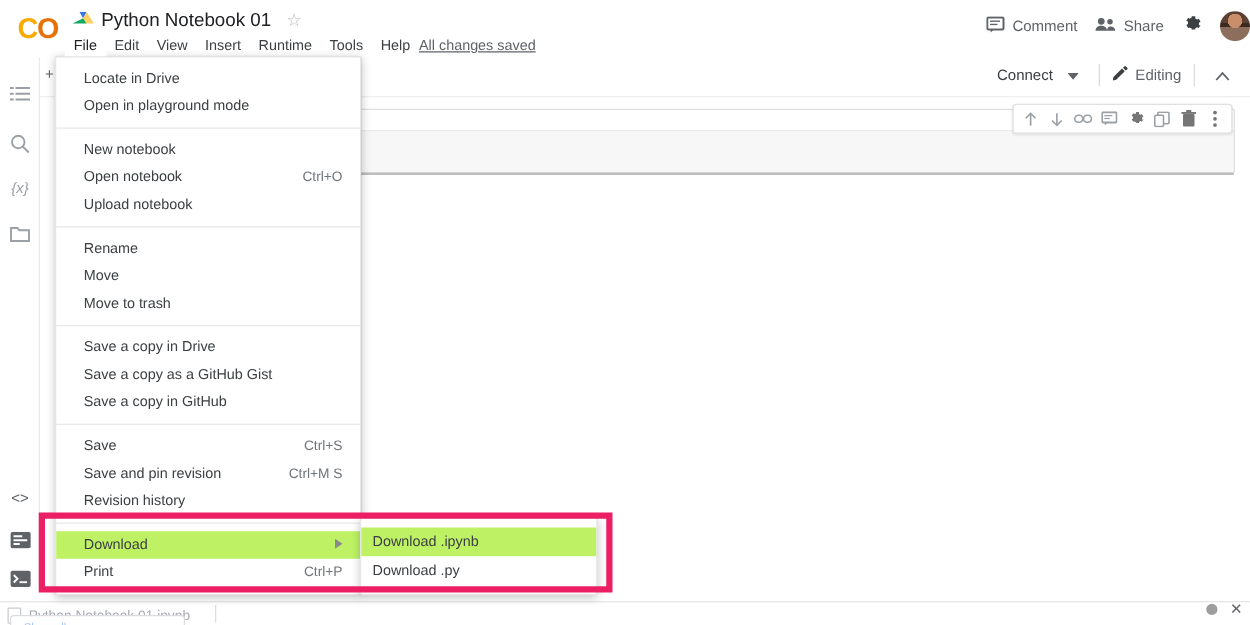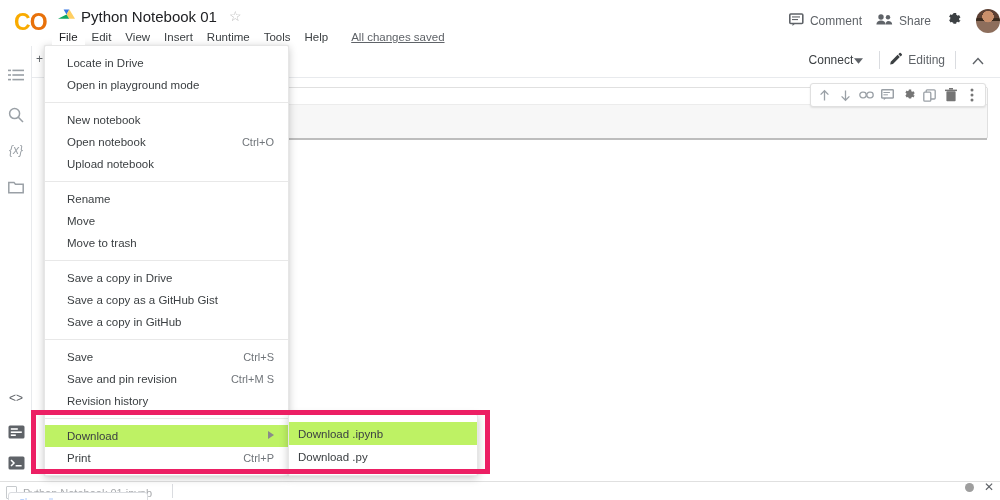--- a/index.html
+++ b/index.html
@@ -25,37 +25,37 @@
   .title-text { font-size:15px; color:#202124; white-space:nowrap; }
   .star-icon { font-size:14px; color:#b8b8b8; margin-left:6px; cursor:pointer; }
 
   
   .menubar { position:absolute; left:44px; top:28px; height:18px; display:flex; align-items:center; gap:0; }
   .menubar-item {
     font-size:11.5px; color:#3c4043; padding:2px 7px; cursor:pointer; white-space:nowrap;
     position:relative; z-index:60;
   }
   .menubar-item.active { background:#fff; color:#202124; }
-  .saved-text { font-size:11.5px; color:#5f6368; text-decoration:underline; margin-left:16px; cursor:pointer; }
+  .saved-text { font-size:11.5px; color:#5f6368; text-decoration:underline; margin-left:0; cursor:pointer; }
 
   
   .header-right { position:absolute; right:8px; top:9px; display:flex; align-items:center; gap:14px; }
   .hr-btn { display:flex; align-items:center; gap:6px; font-size:12px; color:#5f6368; cursor:pointer; }
   .avatar {
     width:24px; height:24px; border-radius:50%;
     background:radial-gradient(circle at 50% 32%, #c98f6b 0 28%, transparent 29%), linear-gradient(#5c4033 0 38%, #3a2a1d 38% 52%, #8d6e5c 52% 100%);
     background-color:#6b4f3a; overflow:hidden; position:relative;
   }
 
   
   .subbar { position:absolute; left:0; top:46px; width:1000px; height:32px; background:#fff; border-bottom:1px solid #e8eaed; }
   .addbtns { position:absolute; left:36px; top:6px; display:flex; gap:14px; }
   .addbtn { font-size:12px; color:#5f6368; display:flex; align-items:center; gap:3px; cursor:pointer; }
   .subbar-right { position:absolute; right:10px; top:4px; display:flex; align-items:center; gap:10px; }
-  .connect-btn { display:flex; align-items:center; gap:1px; font-size:12px; color:#3c4043; cursor:pointer; padding:3px 6px; }
+  .connect-btn { display:flex; align-items:center; gap:12px; font-size:12px; color:#3c4043; cursor:pointer; padding:3px 6px; }
   .vdiv { width:1px; height:18px; background:#dadce0; }
   .editing-btn { display:flex; align-items:center; gap:5px; font-size:12px; color:#5f6368; cursor:pointer; }
   .caret-up { font-size:13px; color:#5f6368; cursor:pointer; padding:0 6px; }
 
   
   .rail { position:absolute; left:0; top:46px; width:32px; height:425px; background:#fff; border-right:1px solid #e8eaed; }
   .rail-icon { position:absolute; left:4px; width:24px; height:24px; display:flex; align-items:center; justify-content:center; cursor:pointer; color:#9aa0a6; }
 
   
   .canvas { position:absolute; left:32px; top:78px; width:968px; height:393px; background:#fff; }

